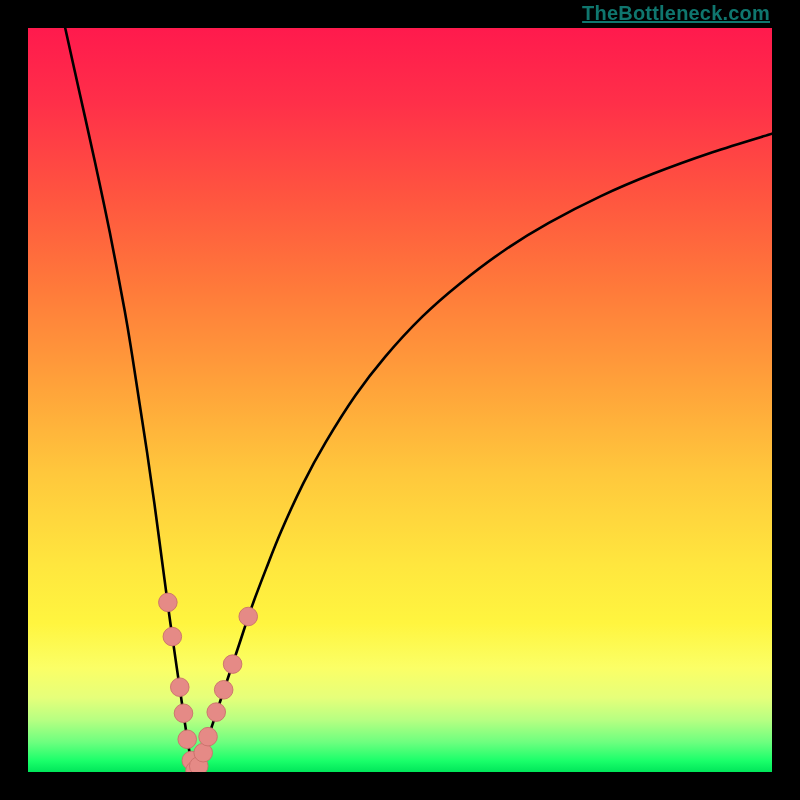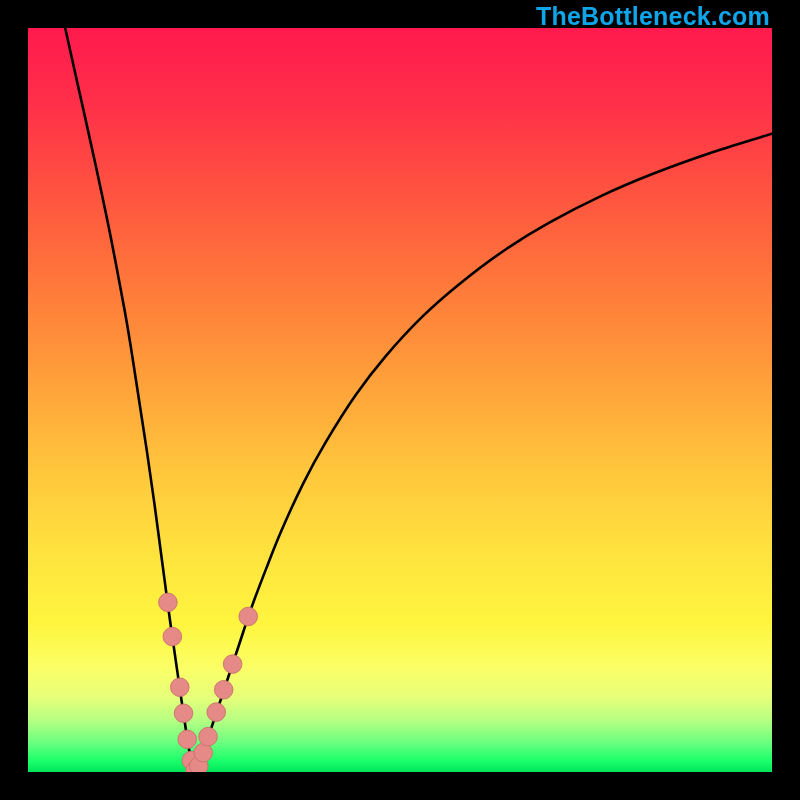--- a/index.html
+++ b/index.html
@@ -31,25 +31,26 @@
     position: absolute;
     left: 0;
     top: 0;
     width: 100%;
     height: 100%;
   }
   .watermark {
     position: absolute;
     top: 2px;
     right: 30px;
-    font-size: 25px;
+    font-size: 20px;
     font-weight: 600;
-    color: #0ea5e9;
+    color: #0f766e;
     letter-spacing: 0.2px;
     user-select: none;
+    text-decoration: underline;
   }
   svg.curves {
     position: absolute;
     left: 0;
     top: 0;
     width: 100%;
     height: 100%;
   }
 </style>
 </head>

